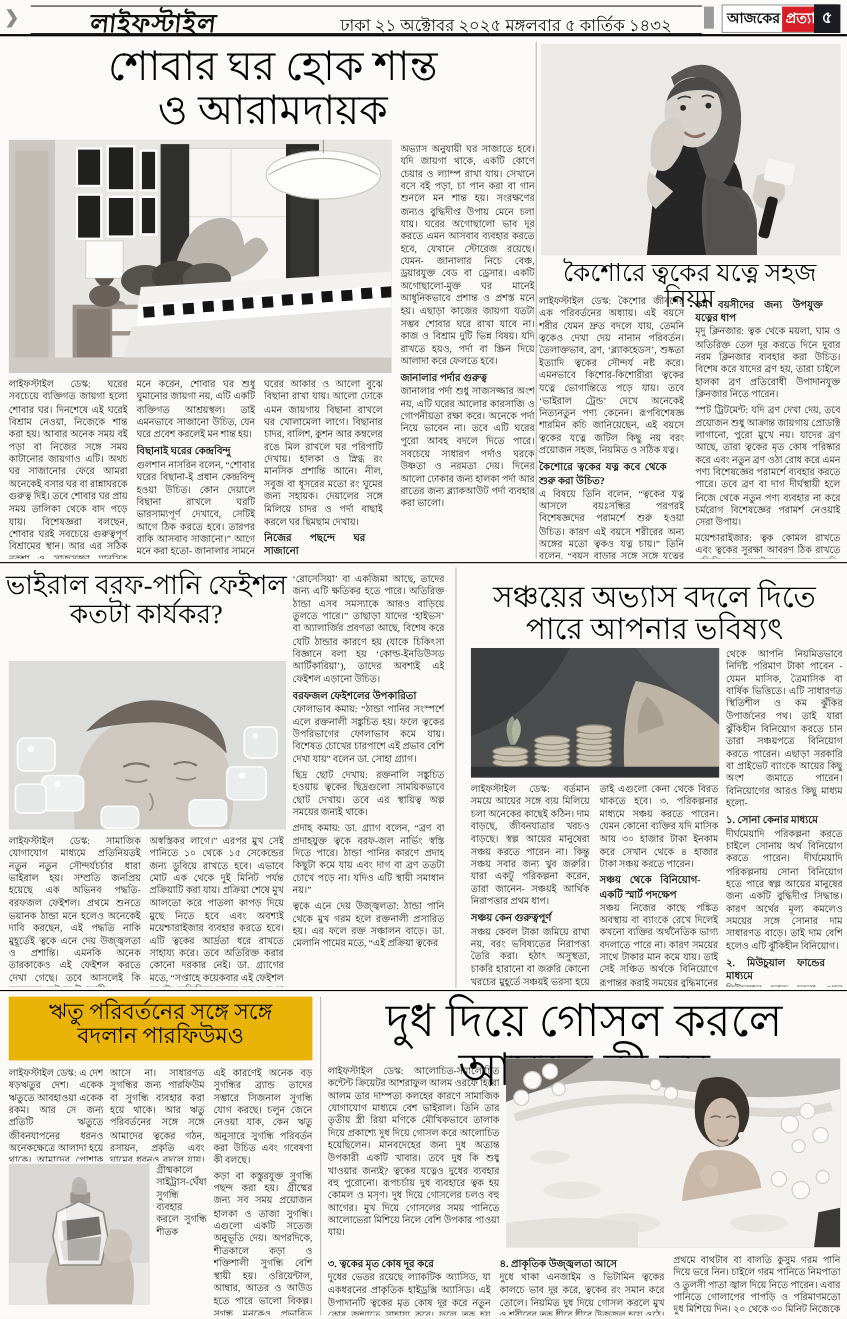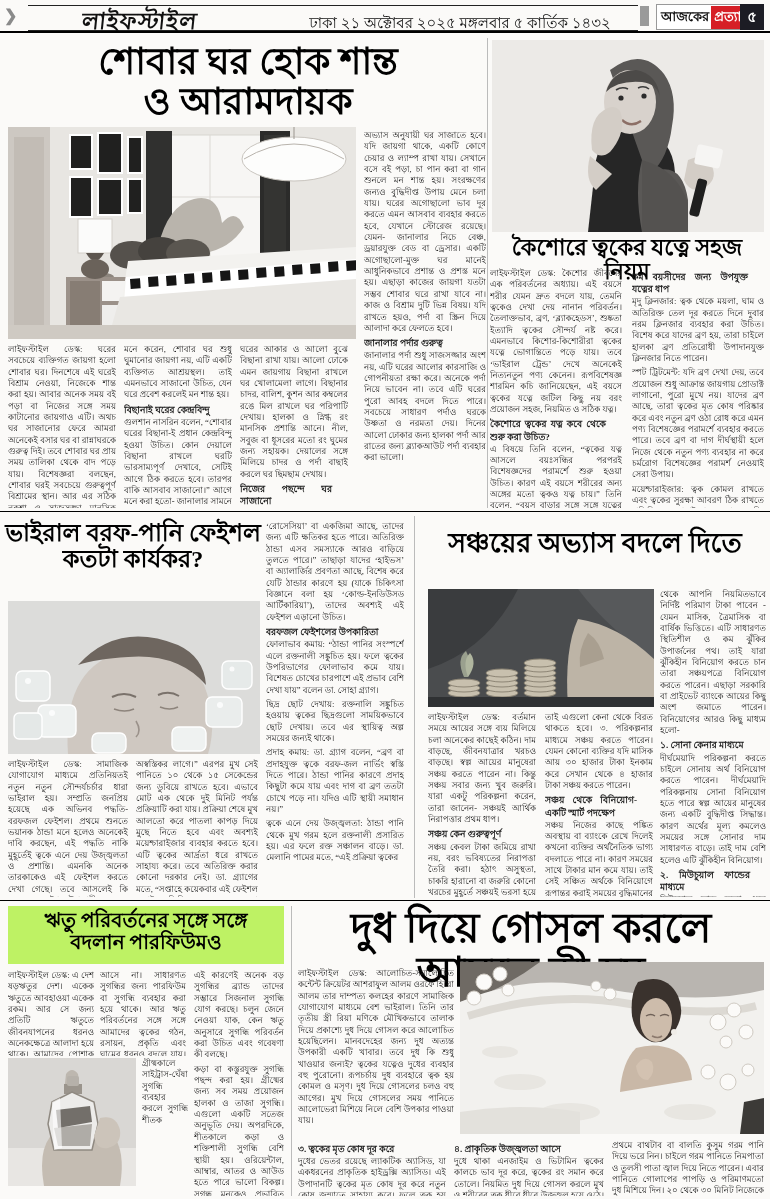--- a/index.html
+++ b/index.html
@@ -1,38 +1,38 @@
 <!DOCTYPE html>
 <html><head>
 <meta charset="utf-8">
 <style>
   html,body{margin:0;padding:0;background:#e9e7e3;}
   #page{position:relative;width:770px;height:1199px;background:#fbfaf8;margin:0 auto;
         font-family:"Liberation Serif",serif;color:#111;overflow:hidden;}
   .col{position:absolute;font-size:8.6px;line-height:1.32;text-align:justify;overflow:hidden;color:#1a1a1a;}
   .col p{margin:0 0 3px 0;}
   .subhead{font-weight:bold;font-size:9.2px;margin:3px 16px 1px 0;}
-  .hl{position:absolute;font-weight:bold;text-align:center;color:#000;line-height:1.08;letter-spacing:0;}
+  .hl{position:absolute;font-weight:normal;text-align:center;color:#000;line-height:1.08;letter-spacing:0;}
   .rule-h{position:absolute;background:#000;height:1px;}
   .rule-v{position:absolute;background:#555;width:1px;}
   .photo{position:absolute;overflow:hidden;background:#ddd;}
   .photo svg{display:block;}
   
   #masthead{position:absolute;left:0;top:0;width:770px;height:32px;}
   #mast-strip{position:absolute;left:28px;top:5px;width:610px;height:24px;border-top:1px solid #222;border-bottom:1px solid #222;}
   #section-logo{position:absolute;left:82px;top:3px;font-size:23px;font-weight:bold;transform:skewX(-6deg);letter-spacing:1px;}
   #dateline{position:absolute;left:300px;top:11px;width:320px;text-align:center;font-size:15px;}
   #paper-logo{position:absolute;left:656px;top:4px;height:24px;border:1px solid #999;background:#fff;
               display:flex;align-items:center;padding:0 4px;font-size:13px;font-weight:bold;}
   #paper-logo .suffix{background:#d61f26;color:#fff;padding:1px 3px;margin-left:2px;}
   #page-num{position:absolute;left:740px;top:4px;width:24px;height:26px;background:#1c1c24;color:#fff;
             font-size:15px;font-weight:bold;text-align:center;line-height:26px;}
   #mast-chevron{position:absolute;left:4px;top:6px;font-size:16px;color:#8a8a8a;font-weight:bold;}
   #mast-block{position:absolute;left:640px;top:6px;width:9px;height:20px;background:#9a9a9a;}
-  .gray-hl-bg{background:#bef264;}
+  .gray-hl-bg{background:#eab308;}
 </style>
 </head>
 <body>
 
 <div id="page">
 
   <div id="masthead">
     <div id="mast-chevron">❯</div>
     <div id="mast-strip"></div>
     <div id="section-logo">লাইফস্টাইল</div>
@@ -229,20 +229,21 @@
     <p>ফোলাভাব কমায়: “ঠান্ডা পানির সংস্পর্শে এলে রক্তনালী সঙ্কুচিত হয়। ফলে ত্বকের উপরিভাগের ফোলাভাব কমে যায়। বিশেষত চোখের চারপাশে এই প্রভাব বেশি দেখা যায়” বলেন ডা. সোহা গ্র্যাগ।</p>
     <p>ছিদ্র ছোট দেখায়: রক্তনালি সঙ্কুচিত হওয়ায় ত্বকের ছিদ্রগুলো সাময়িকভাবে ছোট দেখায়। তবে এর স্থায়িত্ব অল্প সময়ের জন্যই থাকে।</p>
     <p>প্রদাহ কমায়: ডা. গ্র্যাগ বলেন, “ব্রণ বা প্রদাহযুক্ত ত্বকে বরফ-জল নার্ভিং স্বস্তি দিতে পারে। ঠান্ডা পানির কারণে প্রদাহ কিছুটা কমে যায় এবং দাগ বা ব্রণ ততটা চোখে পড়ে না। যদিও এটি স্থায়ী সমাধান নয়।”</p>
     <p>ত্বকে এনে দেয় উজ্জ্বলতা: ঠান্ডা পানি থেকে মুখ গরম হলে রক্তনালী প্রসারিত হয়। এর ফলে রক্ত সঞ্চালন বাড়ে। ডা. মেলানি পামের মতে, “এই প্রক্রিয়া ত্বকের</p>
   </div>
 
   <div class="rule-v" style="left:414px;top:516px;height:382px;background:#bbb;"></div>
 
   <div class="hl" style="left:424px;top:517px;width:342px;font-size:27px;margin-top:12px;">
     <div>সঞ্চয়ের অভ্যাস বদলে দিতে</div>
+    <div>পারে আপনার ভবিষ্যৎ</div>
   </div>
 
   <div class="photo" style="left:428px;top:589px;width:226px;height:118px;">
     <svg width="226" height="118" viewBox="0 0 226 118" xmlns="http://www.w3.org/2000/svg">
       <rect width="226" height="118" fill="#4a4c4e"></rect>
       <path d="M0 0 L90 0 Q60 60 0 80 Z" fill="#3a3c3e"></path>
       <path d="M226 0 L226 70 Q180 40 150 0 Z" fill="#57595b"></path>
       <path d="M150 30 Q190 36 226 70 L226 118 L140 118 Q136 60 150 30 Z" fill="#bdb4a6"></path>
       <path d="M160 44 Q150 60 152 78 L176 70 Q172 52 160 44 Z" fill="#a99f90"></path>
       <g fill="#c8c0ae" stroke="#8d8575">

